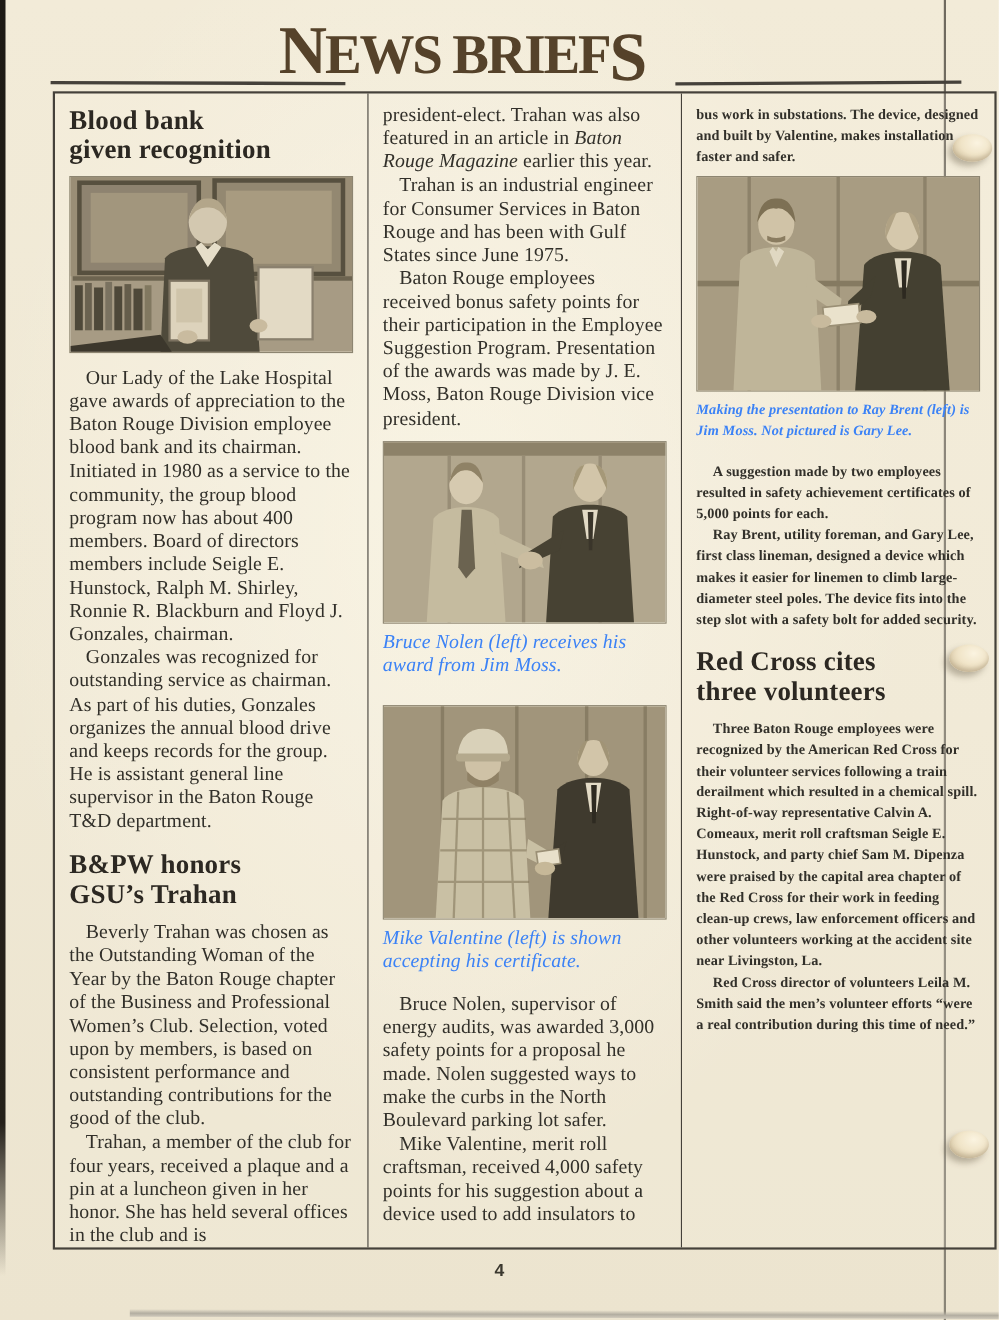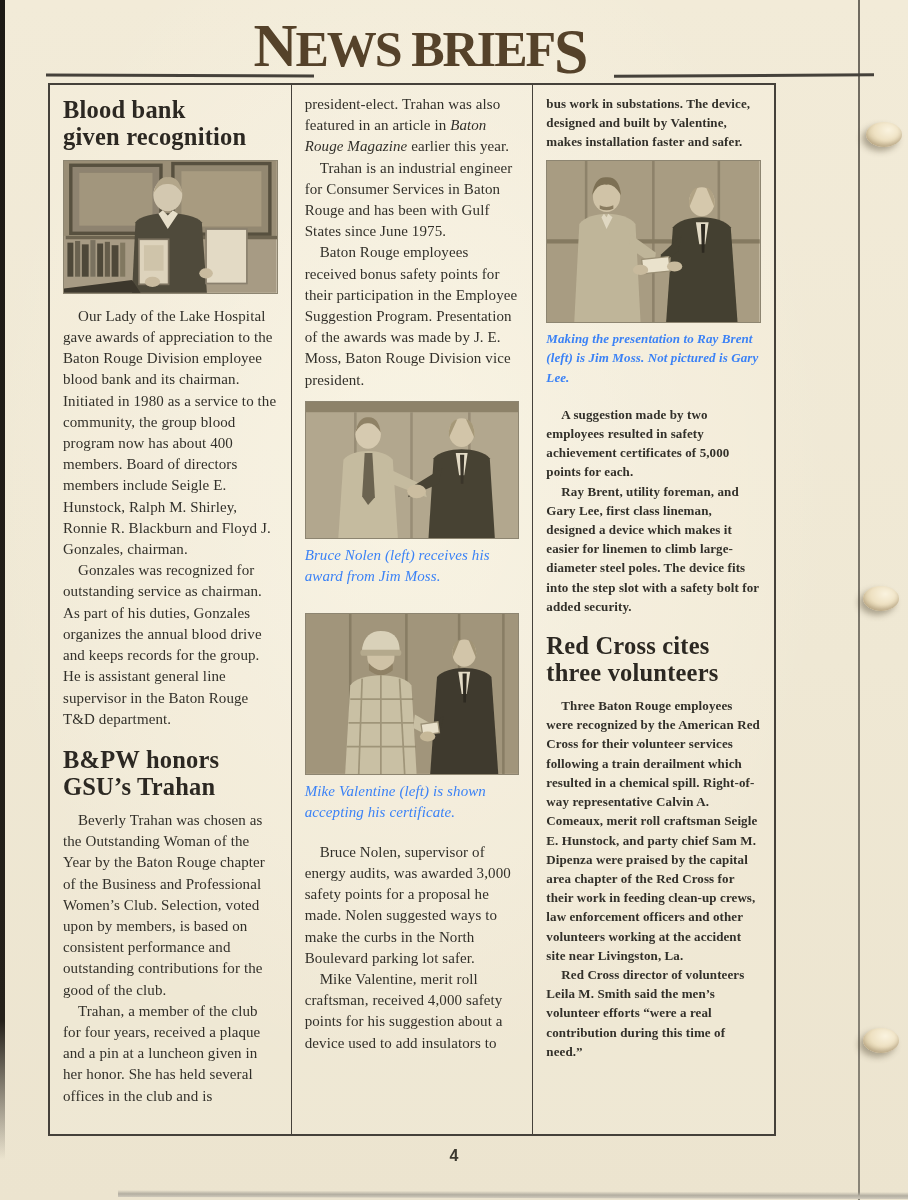--- a/index.html
+++ b/index.html
@@ -47,33 +47,33 @@
     position:absolute; left:0; right:0; top:0; text-align:center;
     color:#55422a; font-weight:bold; letter-spacing:-2px;
     transform:scaleX(.98); white-space:nowrap;
   }
   .masthead-title .lead { font-size:62px; line-height:62px; vertical-align:baseline; }
   .masthead-title .mid  { font-size:51px; line-height:62px; }
   .masthead-title .tail { font-size:63px; line-height:62px; position:relative; top:7px; }
 
   
   .content-box {
-    position:absolute; left:48px; top:83px; width:728px; height:1053px;
+    position:absolute; left:48px; top:83px; width:858px; height:1053px;
     border:2px solid #45413a; display:flex; background:rgba(255,250,236,.15);
   }
   .col { flex:1; padding:9px 13px 6px 13px; overflow:hidden; }
   .col + .col { border-left:1.5px solid #45413a; }
 
   .headline {
     font-weight:bold; color:#2c2822; font-size:24.5px; line-height:27px;
     letter-spacing:.2px; white-space:pre-line; margin:2px 0 10px 0;
   }
   .headline.spaced { margin-top:16px; }
 
-  .col p { font-size:15px; line-height:21.2px; text-indent:15px; letter-spacing:.1px; }
+  .col p { font-size:18px; line-height:21.2px; text-indent:15px; letter-spacing:.1px; }
   .col-3 p { font-size:13px; line-height:19.2px;font-weight:bold; }
   p.cont { text-indent:0; }
   em.mag { font-style:italic; }
 
   .caption {
     font-style:italic; font-size:14.3px; line-height:19px; letter-spacing:.2px;
     color:#3b82f6; margin:6px 0 0 0;
   }
 
   .photo { width:100%; display:block; line-height:0; }

